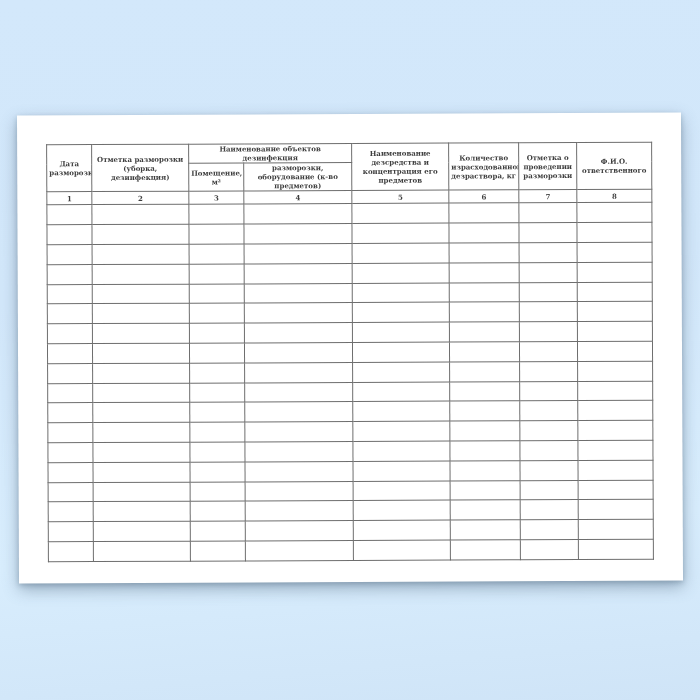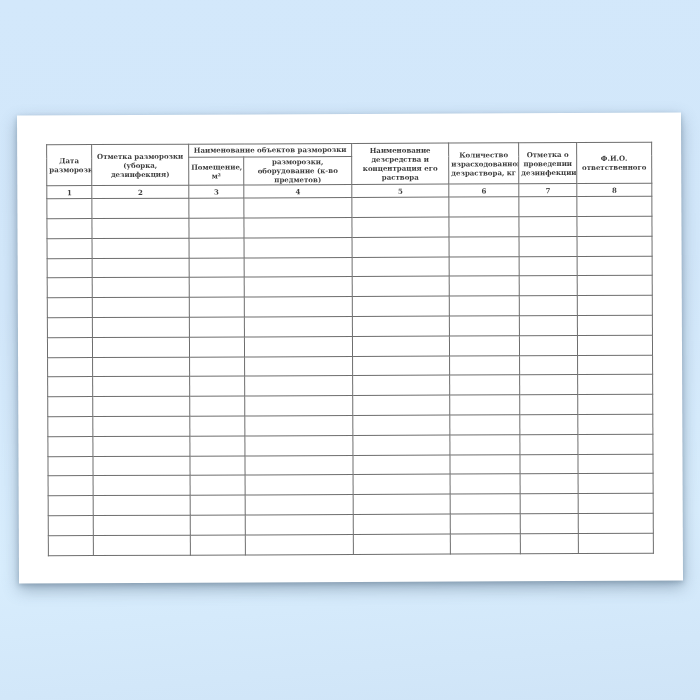--- a/index.html
+++ b/index.html
@@ -46,24 +46,24 @@
           <col style="width:108px">
         <col style="width:97px">
           <col style="width:70px">
           <col style="width:58px">
           <col style="width:75px">
       </colgroup>
       <thead>
         <tr class="group-row">
           <th rowspan="2">Дата разморозки</th>
           <th rowspan="2">Отметка разморозки (уборка, дезинфекция)</th>
-          <th colspan="2">Наименование объектов разморозки</th>
-          <th rowspan="2">Наименование дезсредства и концентрация его раствора</th>
+          <th colspan="2">Наименование объектов дезинфекция</th>
+          <th rowspan="2">Наименование дезсредства и концентрация его предметов</th>
           <th rowspan="2">Количество израсходованного дезраствора, кг</th>
-          <th rowspan="2">Отметка о проведении дезинфекции</th>
+          <th rowspan="2">Отметка о проведении разморозки</th>
           <th rowspan="2">Ф.И.О. ответственного</th>
         </tr>
         <tr class="sub-row">
           <th>Помещение, м²</th>
           <th>разморозки, оборудование (к-во предметов)</th>
         </tr>
         <tr class="num-row">
           <td>1</td>
           <td>2</td>
           <td>3</td>

